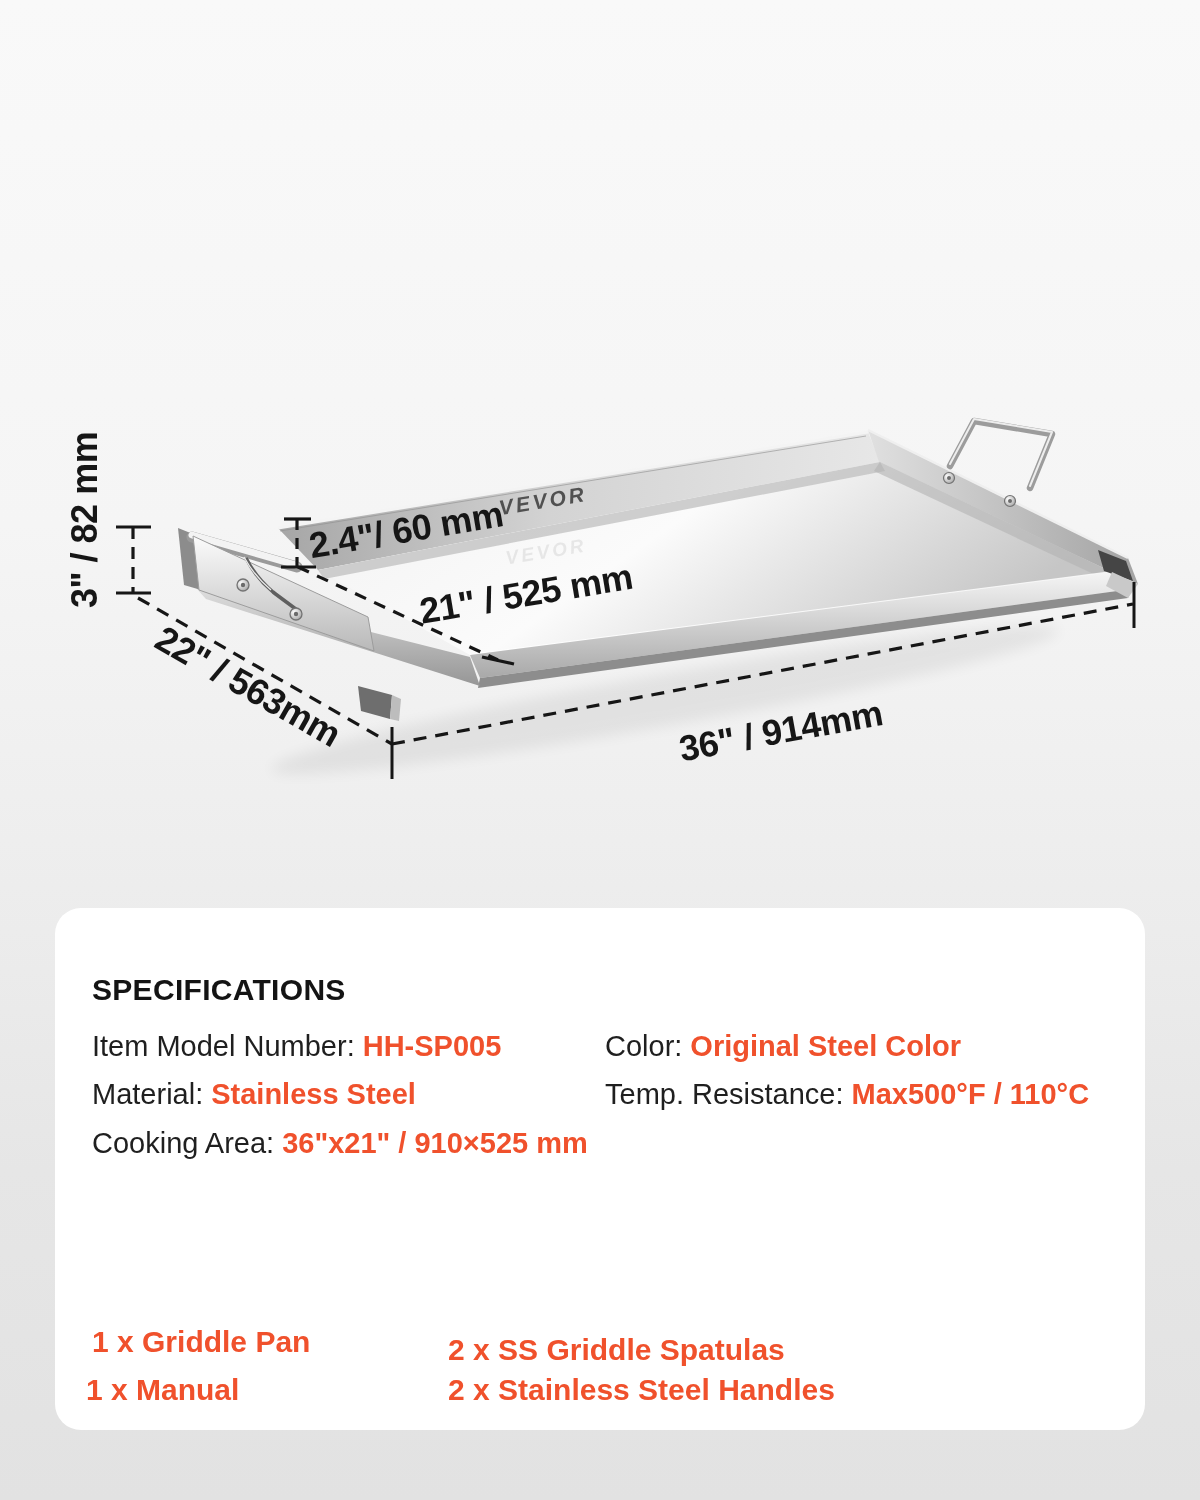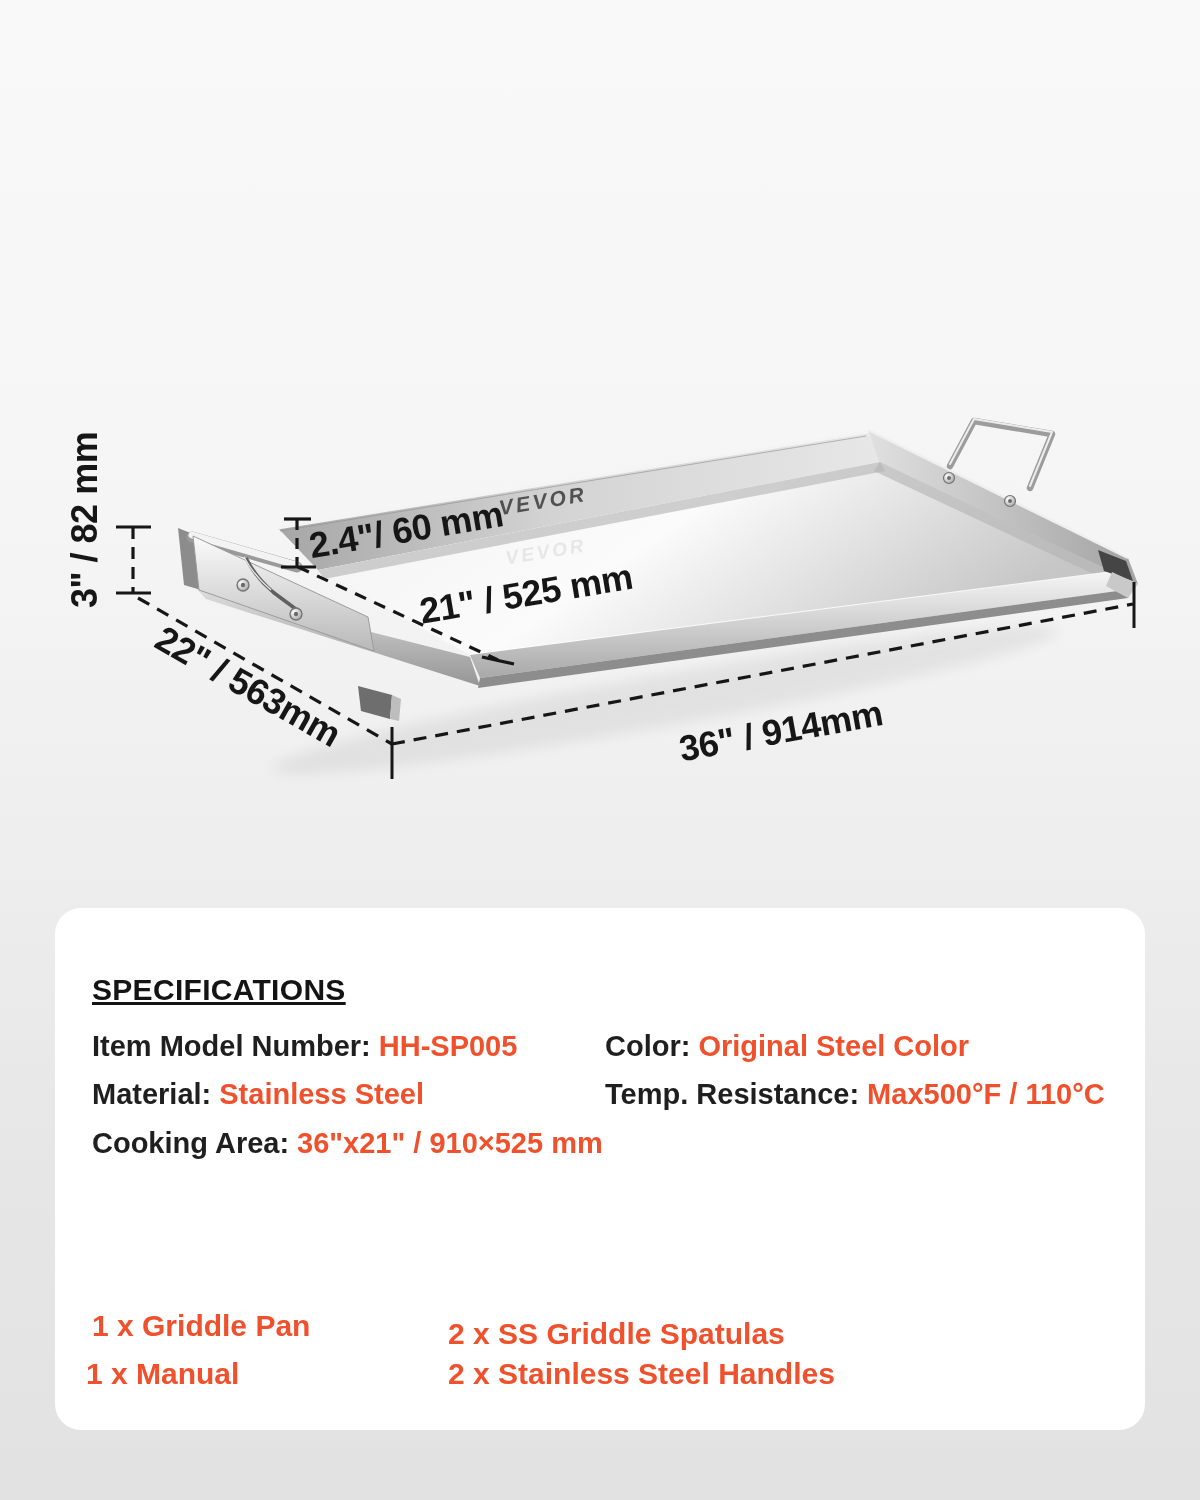--- a/index.html
+++ b/index.html
@@ -14,29 +14,29 @@
   svg text{font-family:"Liberation Sans","DejaVu Sans",sans-serif;}
   .dim-label{font-size:36px;font-weight:700;fill:#161616;letter-spacing:-0.5px;}
   .brand{font-size:21px;font-weight:700;fill:#515151;letter-spacing:3px;font-style:italic;}
   .brand-ghost{font-size:19px;font-weight:700;fill:#8a8a8a;letter-spacing:3px;font-style:italic;opacity:.16;}
   .card{
     position:absolute;left:55px;top:908px;width:1090px;height:522px;
     background:#ffffff;border-radius:26px;
   }
   .h1{
     position:absolute;font-size:30px;font-weight:800;color:#141414;letter-spacing:.3px;
-    white-space:nowrap;line-height:34px;text-decoration:underline;
+    white-space:nowrap;line-height:34px;
   }
   .cell{
     position:absolute;font-size:29px;line-height:36px;color:#1f1f1f;white-space:nowrap;
   }
-  .cell .lbl{font-weight:700;color:#1f1f1f;margin-right:8px;}
+  .cell .lbl{font-weight:400;color:#1f1f1f;margin-right:8px;}
   .cell .val{font-weight:700;color:#F0512C;}
   .pkg{
-    position:absolute;font-size:30px;line-height:36px;font-weight:700;color:#F0512C;white-space:nowrap;
+    position:absolute;font-size:30px;line-height:36px;font-weight:700;color:#F0512C;white-space:nowrap;margin-top:16px;
   }
 </style>
 </head>
 <body>
 
 <div class="stage">
 
   <svg width="1200" height="900" viewBox="0 0 1200 900" style="position:absolute;left:0;top:0;">
     <defs>
       <linearGradient id="gradBack" x1="0" y1="0" x2="1" y2="0">

